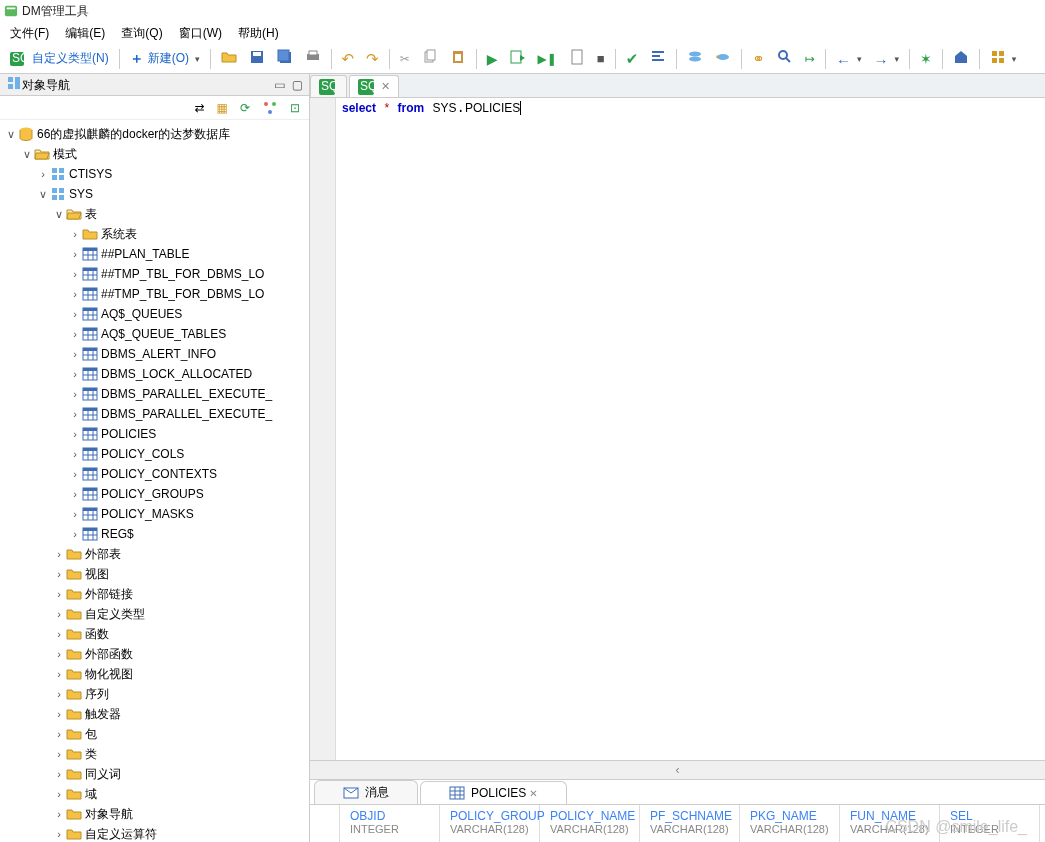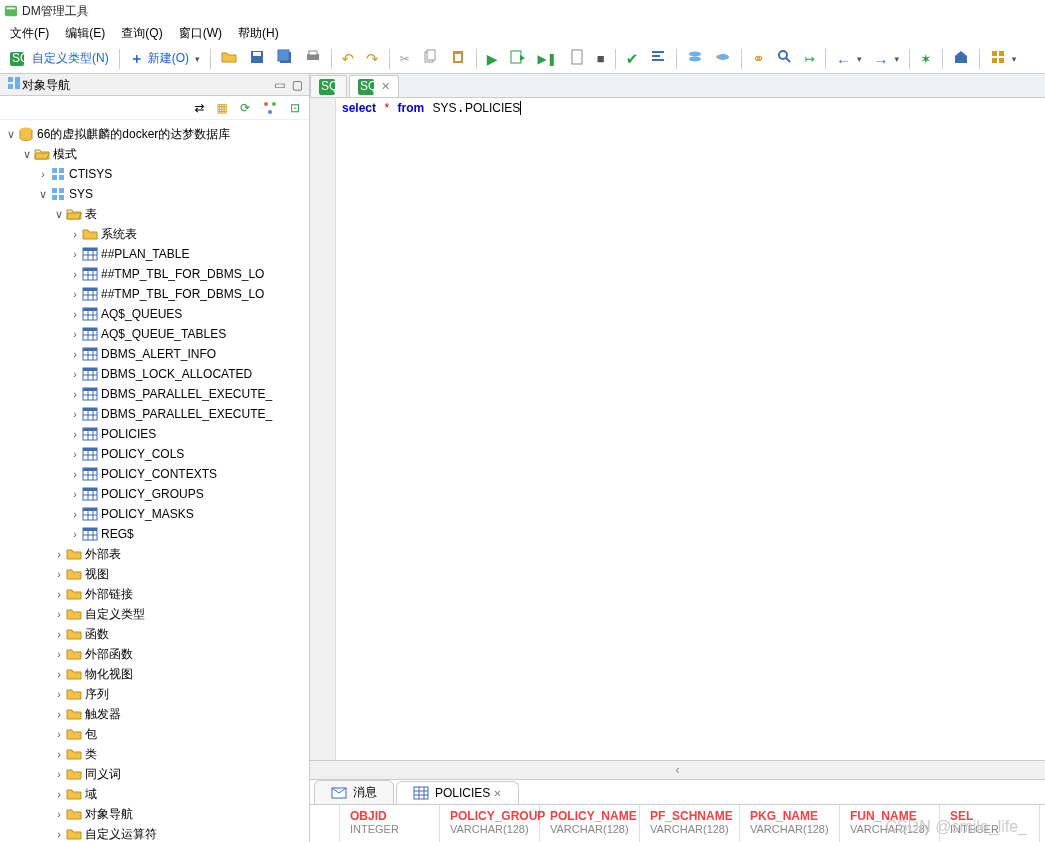--- a/index.html
+++ b/index.html
@@ -28,27 +28,27 @@
 .tab{display:flex;align-items:center;gap:4px;padding:3px 8px;background:#f7f7f7;border:1px solid #ccc;border-bottom:none;border-top-left-radius:3px;border-top-right-radius:3px;margin-right:2px;height:22px}
 .tab.active{background:#fff}
 .tab .cls{color:#888;font-size:11px;cursor:pointer}
 .editor{flex:1;background:#fefeff;display:flex;overflow:auto}
 .gutter{width:26px;background:#f0f0f0;border-right:1px solid #ddd}
 .code{flex:1;padding:2px 6px;font-family:"Courier New",monospace;font-size:14px;white-space:pre;background:#fff}
 .kw{color:#0000c8;font-weight:bold}
 .op{color:#c00000}
 .res-split{height:20px;background:#f0f0f0;border-top:1px solid #ccc;border-bottom:1px solid #ccc;display:flex;align-items:center;justify-content:center;color:#888}
 .res-tabs{height:24px;display:flex;align-items:flex-end;background:#fff;padding-left:4px}
-.rtab{display:flex;align-items:center;gap:3px;padding:3px 16px;border:1px solid #ccc;border-bottom:none;border-top-left-radius:6px;border-top-right-radius:6px;margin-right:2px;background:#f7f7f7}
+.rtab{display:flex;align-items:center;gap:3px;padding:3px 28px;border:1px solid #ccc;border-bottom:none;border-top-left-radius:6px;border-top-right-radius:6px;margin-right:2px;background:#f7f7f7}
 .rtab.active{background:#fff}
 .rtab .cls{color:#888;font-size:10px}
 .grid-wrap{flex:0 0 60px;overflow:auto;border-top:1px solid #ccc}
 .grid{display:flex}
 .gcol{border-right:1px solid #ddd;padding:4px 10px 10px;min-width:100px}
-.gcol .h{color:#ef4444;font-weight:700}
+.gcol .h{color:#3b82f6;font-weight:400}
 .gcol .t{color:#888;font-size:11px}
 .watermark{position:absolute;right:18px;bottom:6px;color:#ccc;font-size:16px;pointer-events:none}
 svg{width:16px;height:16px}
 </style>
 </head>
 <body>
 
 <div class="title-bar">
   <span class="ico">
       <svg viewBox="0 0 16 16">

